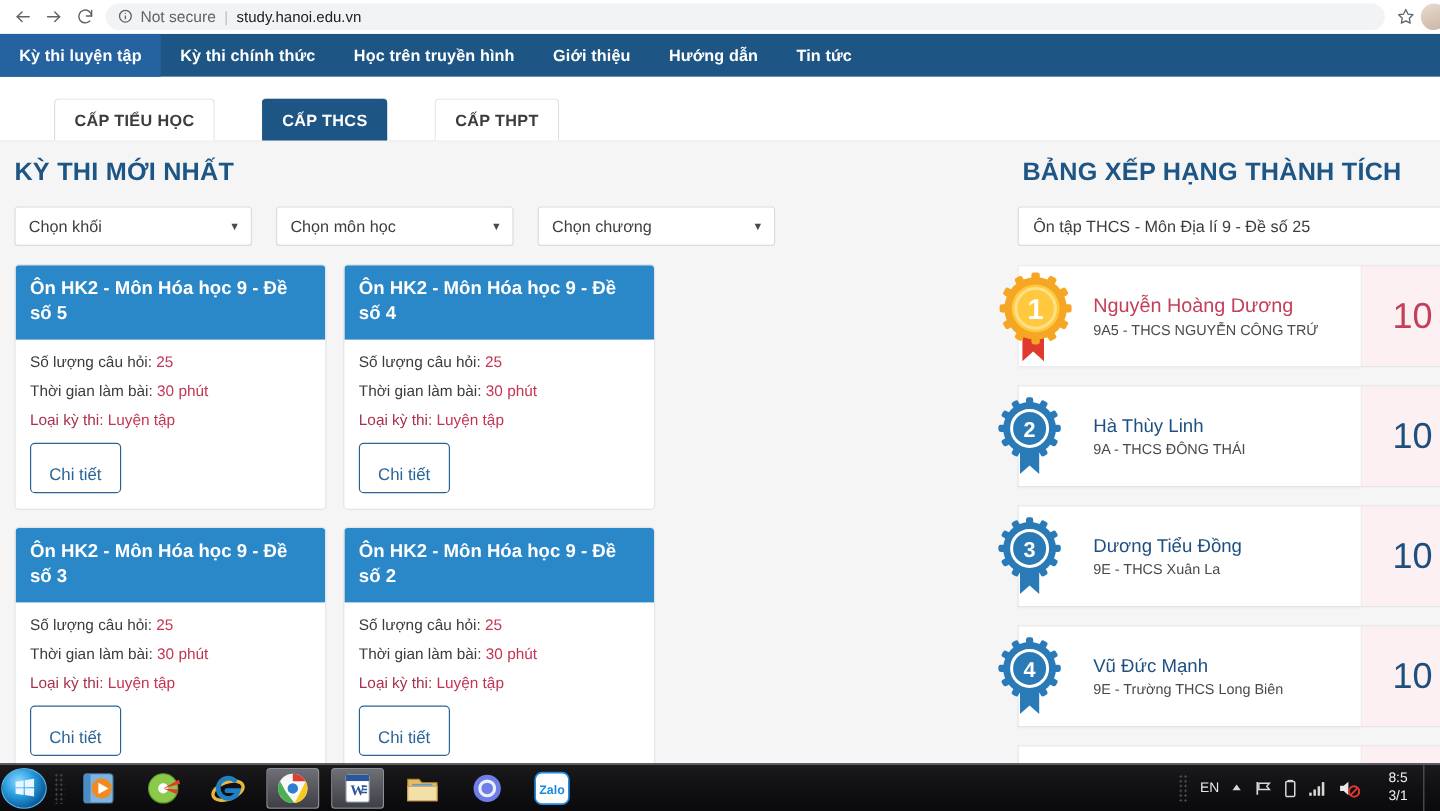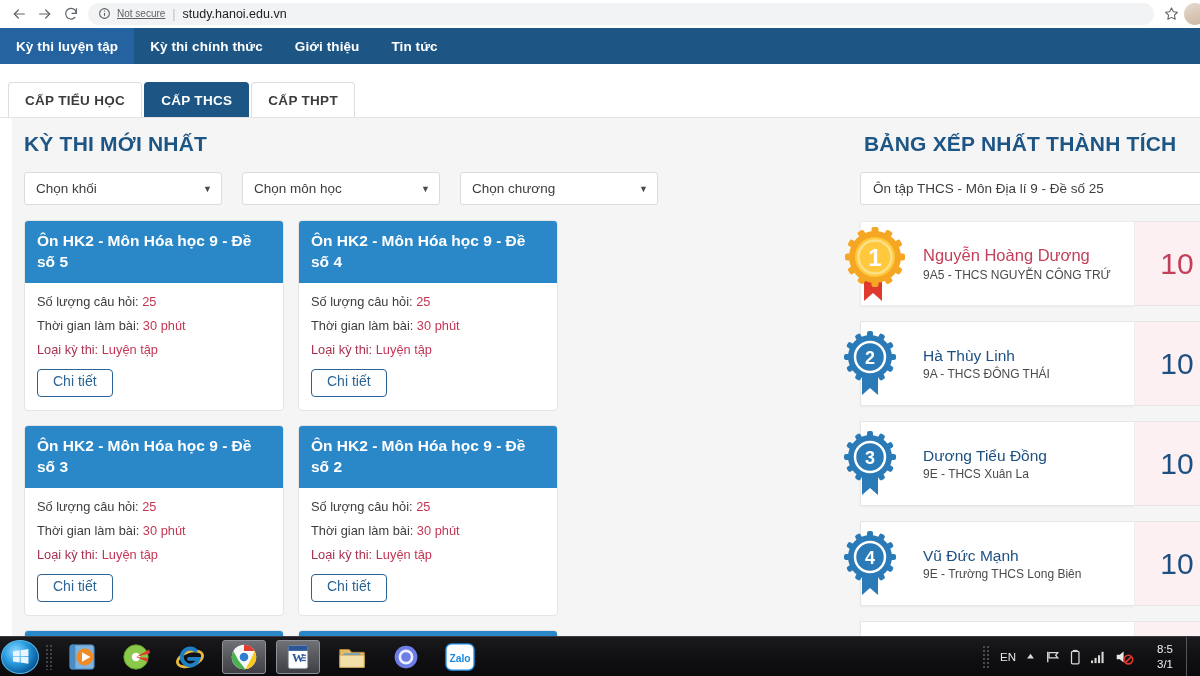--- a/index.html
+++ b/index.html
@@ -34,21 +34,21 @@
     border-radius: 11px;
     display: flex;
     align-items: center;
     padding: 0 10px;
     margin: 0 6px 0 4px;
     font-size: 12.5px;
     color: #202124;
     min-width: 0;
   }
   .info-icon { width: 13px; height:13px; margin-right: 6px; flex:0 0 auto; }
-  .not-secure { color: #5f6368; font-size: 10px; white-space: nowrap; text-decoration: underline; }
+  .not-secure { color: #5f6368; font-size: 13px; white-space: nowrap; }
   .omni-sep { color: #bdc1c6; margin: 0 7px; font-size: 12.5px; }
   .omni-url { color: #202124; font-size: 12.5px; white-space: nowrap; }
   .star-btn { width: 22px; height: 22px; display:flex; align-items:center; justify-content:center; flex:0 0 auto; }
   .avatar-partial {
     width: 22px; height: 22px; border-radius: 50%;
     background: linear-gradient(160deg,#e8dcd2 0%, #d6c3b3 60%, #cbb6a3 100%);
     flex: 0 0 auto;
     margin-left: 2px;
     margin-right: -12px;
   }
@@ -86,34 +86,34 @@
     border: 1px solid #dedede;
     border-bottom: none;
     border-radius: 4px 4px 0 0;
     padding: 11px 16px 10px 16px;
     font-size: 13.5px;
     font-weight: bold;
     color: #3c3c3c;
     background: #ffffff;
     letter-spacing: 0.3px;
     line-height: 1;
+    margin-left: 37px;
   }
   .tab.active {
     background: #1d5584;
     color: #ffffff;
     border-color: #1d5584;
   }
 
   
   .page {
     display: flex;
     height: 556px;
     background: #f5f5f5;
     overflow: hidden;
-    margin-left: 12px;
   }
   .col-left {
     width: 826px;
     padding: 14px 10px 0 8px;
     background: #f5f5f5;
     overflow: hidden;
   }
   .col-right {
     flex: 1 1 auto;
     padding: 14px 0 0 22px;
@@ -176,21 +176,21 @@
   }
   .meta-row.t3 { color: #a8314e; }
   .meta-row .v { color: #c43554; }
   .detail-btn {
     display: inline-block;
     border: 1px solid #2a6496;
     color: #2a6496;
     background: #ffffff;
     border-radius: 4px;
     font-size: 14px;
-    padding: 4px 15px 8px 15px;
+    padding: 18px 15px 8px 15px;
     margin-top: 3px;
     line-height: 1;
   }
 
   
   .lb-select {
     background: #ffffff;
     border: 1px solid #dcdcdc;
     border-radius: 3px;
     height: 33px;
@@ -323,21 +323,27 @@
 </div>
 
 <nav class="site-nav">
   <div class="nav-item active">
       <span>Kỳ thi luyện tập</span>
     </div>
   <div class="nav-item">
       <span>Kỳ thi chính thức</span>
     </div>
   <div class="nav-item">
+      <span>Học trên truyền hình</span>
+    </div>
+  <div class="nav-item">
       <span>Giới thiệu</span>
+    </div>
+  <div class="nav-item">
+      <span>Hướng dẫn</span>
     </div>
   <div class="nav-item">
       <span>Tin tức</span>
     </div>
 </nav>
 
 <div class="tab-strip">
   <div class="tab"><span>CẤP TIỂU HỌC</span></div>
   <div class="tab active"><span>CẤP THCS</span></div>
   <div class="tab"><span>CẤP THPT</span></div>
@@ -412,21 +418,21 @@
 
       <div class="exam-card">
         <div class="card-head">Ôn HK1 - Môn Hóa học 9 - Đề số 5</div>
 
       </div>
 
     </div>
   </div>
 
   <div class="col-right">
-    <div class="section-title">BẢNG XẾP NHẤT THÀNH TÍCH</div>
+    <div class="section-title">BẢNG XẾP HẠNG THÀNH TÍCH</div>
     <div class="lb-select">
       <span>Ôn tập THCS - Môn Địa lí 9 - Đề số 25</span>
     </div>
 
     <div class="lb-list">
 
       <div class="lb-row rank1">
         <span class="medal">
           <svg width="72" height="78" viewBox="0 0 72 78">
             <path d="M22 48 L22 76 L31 68 L40 76 L40 48 Z" fill="#e03a2f"></path>

